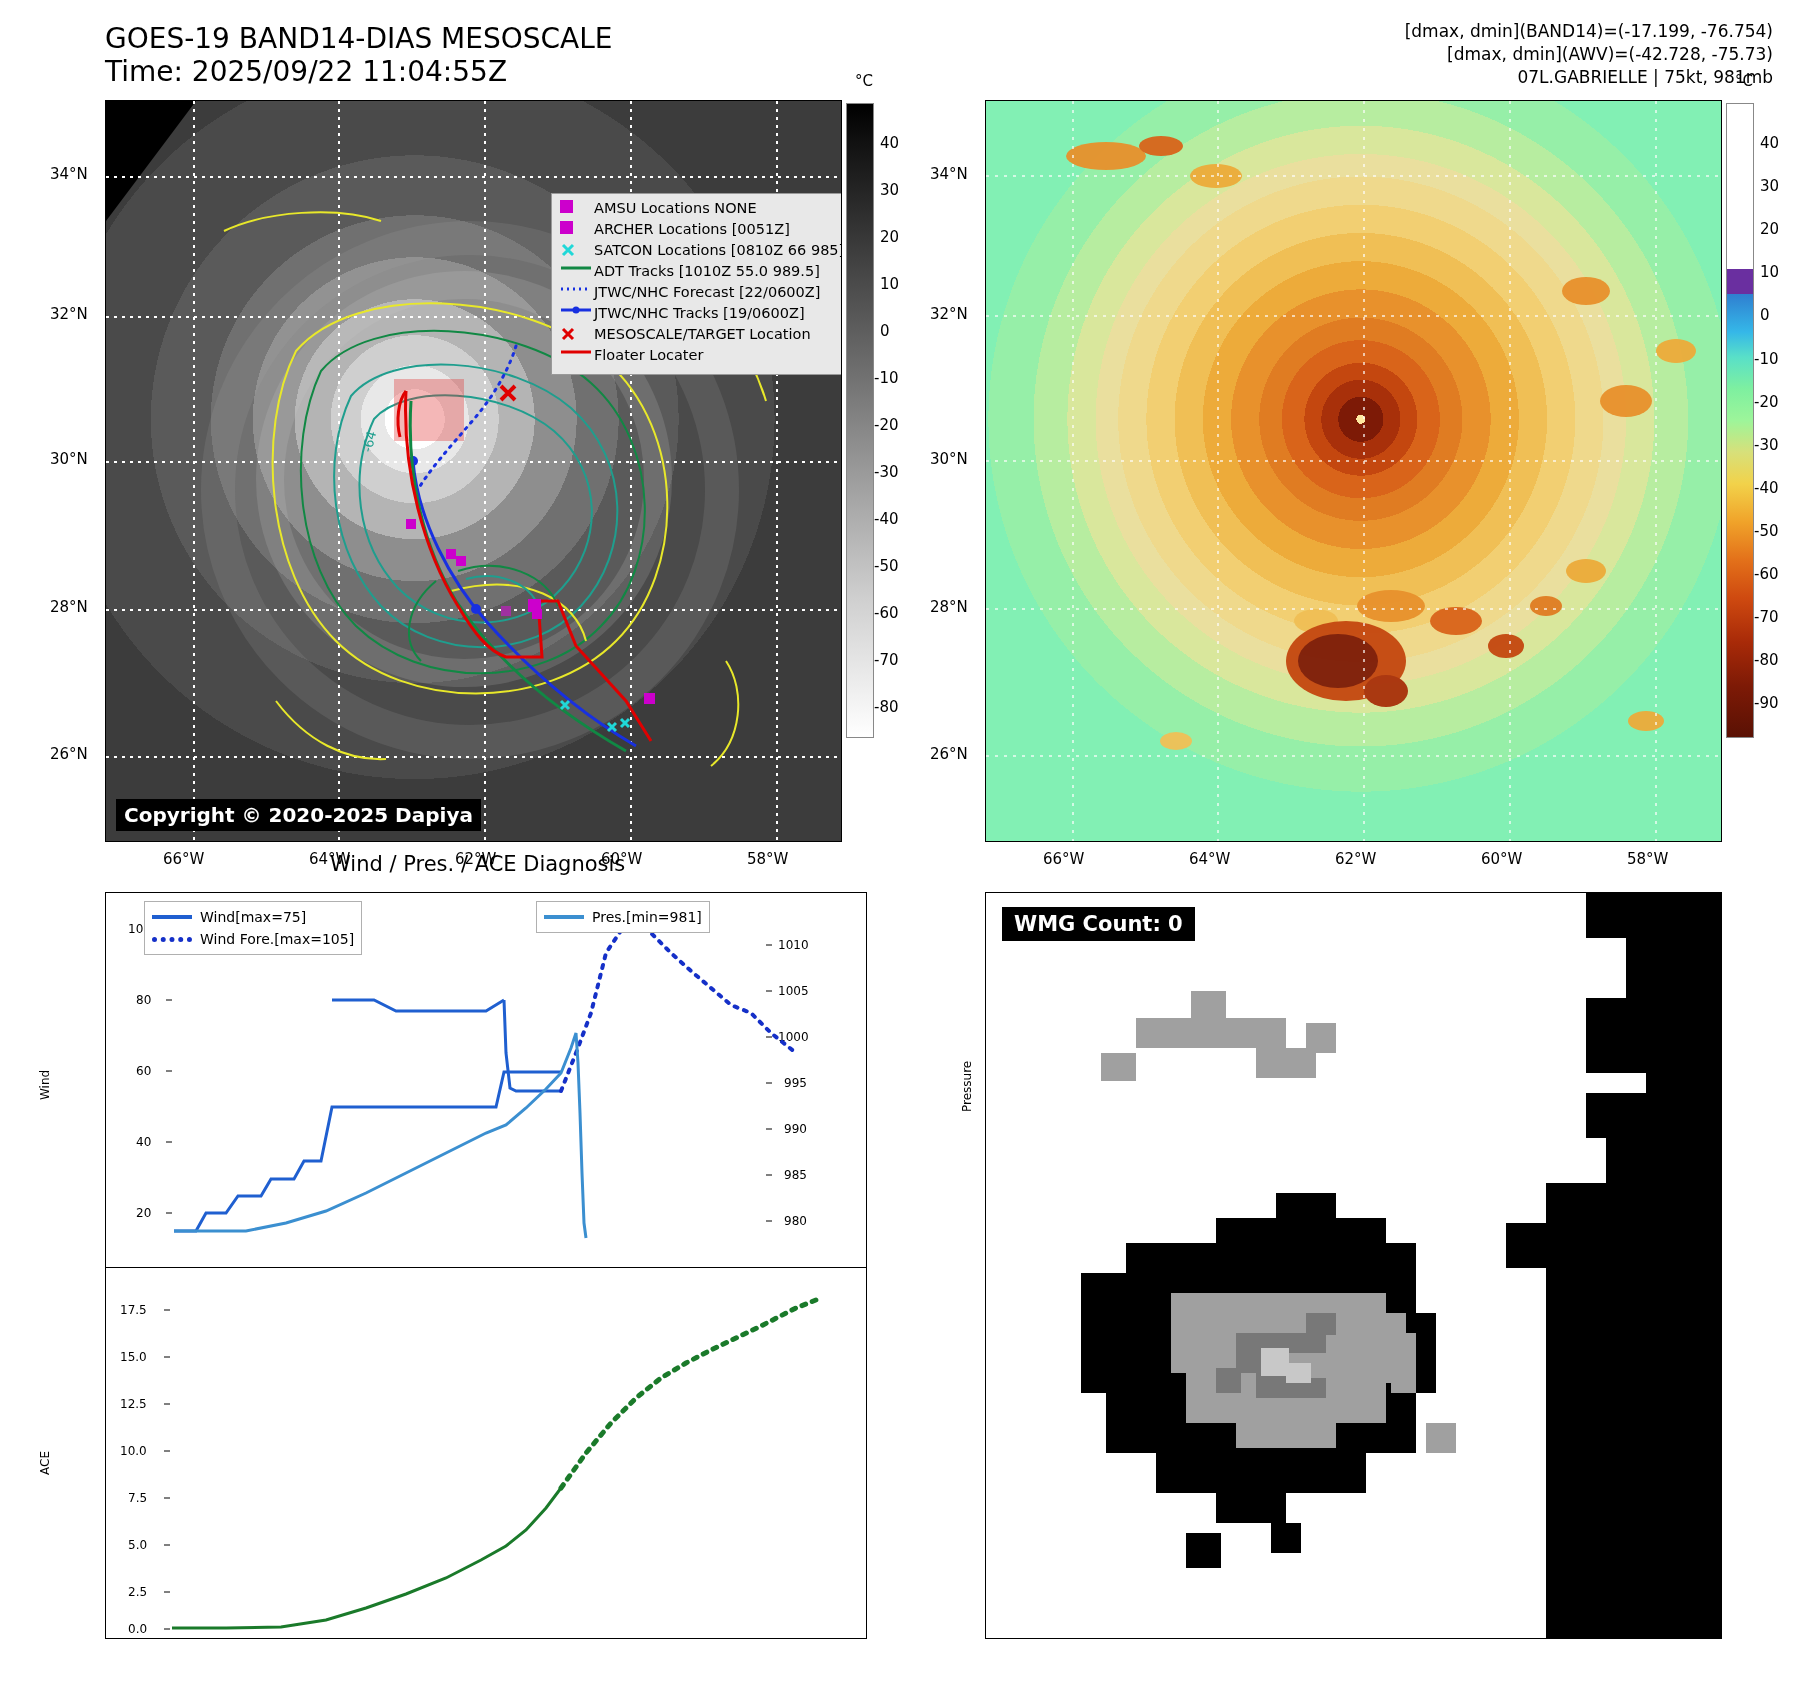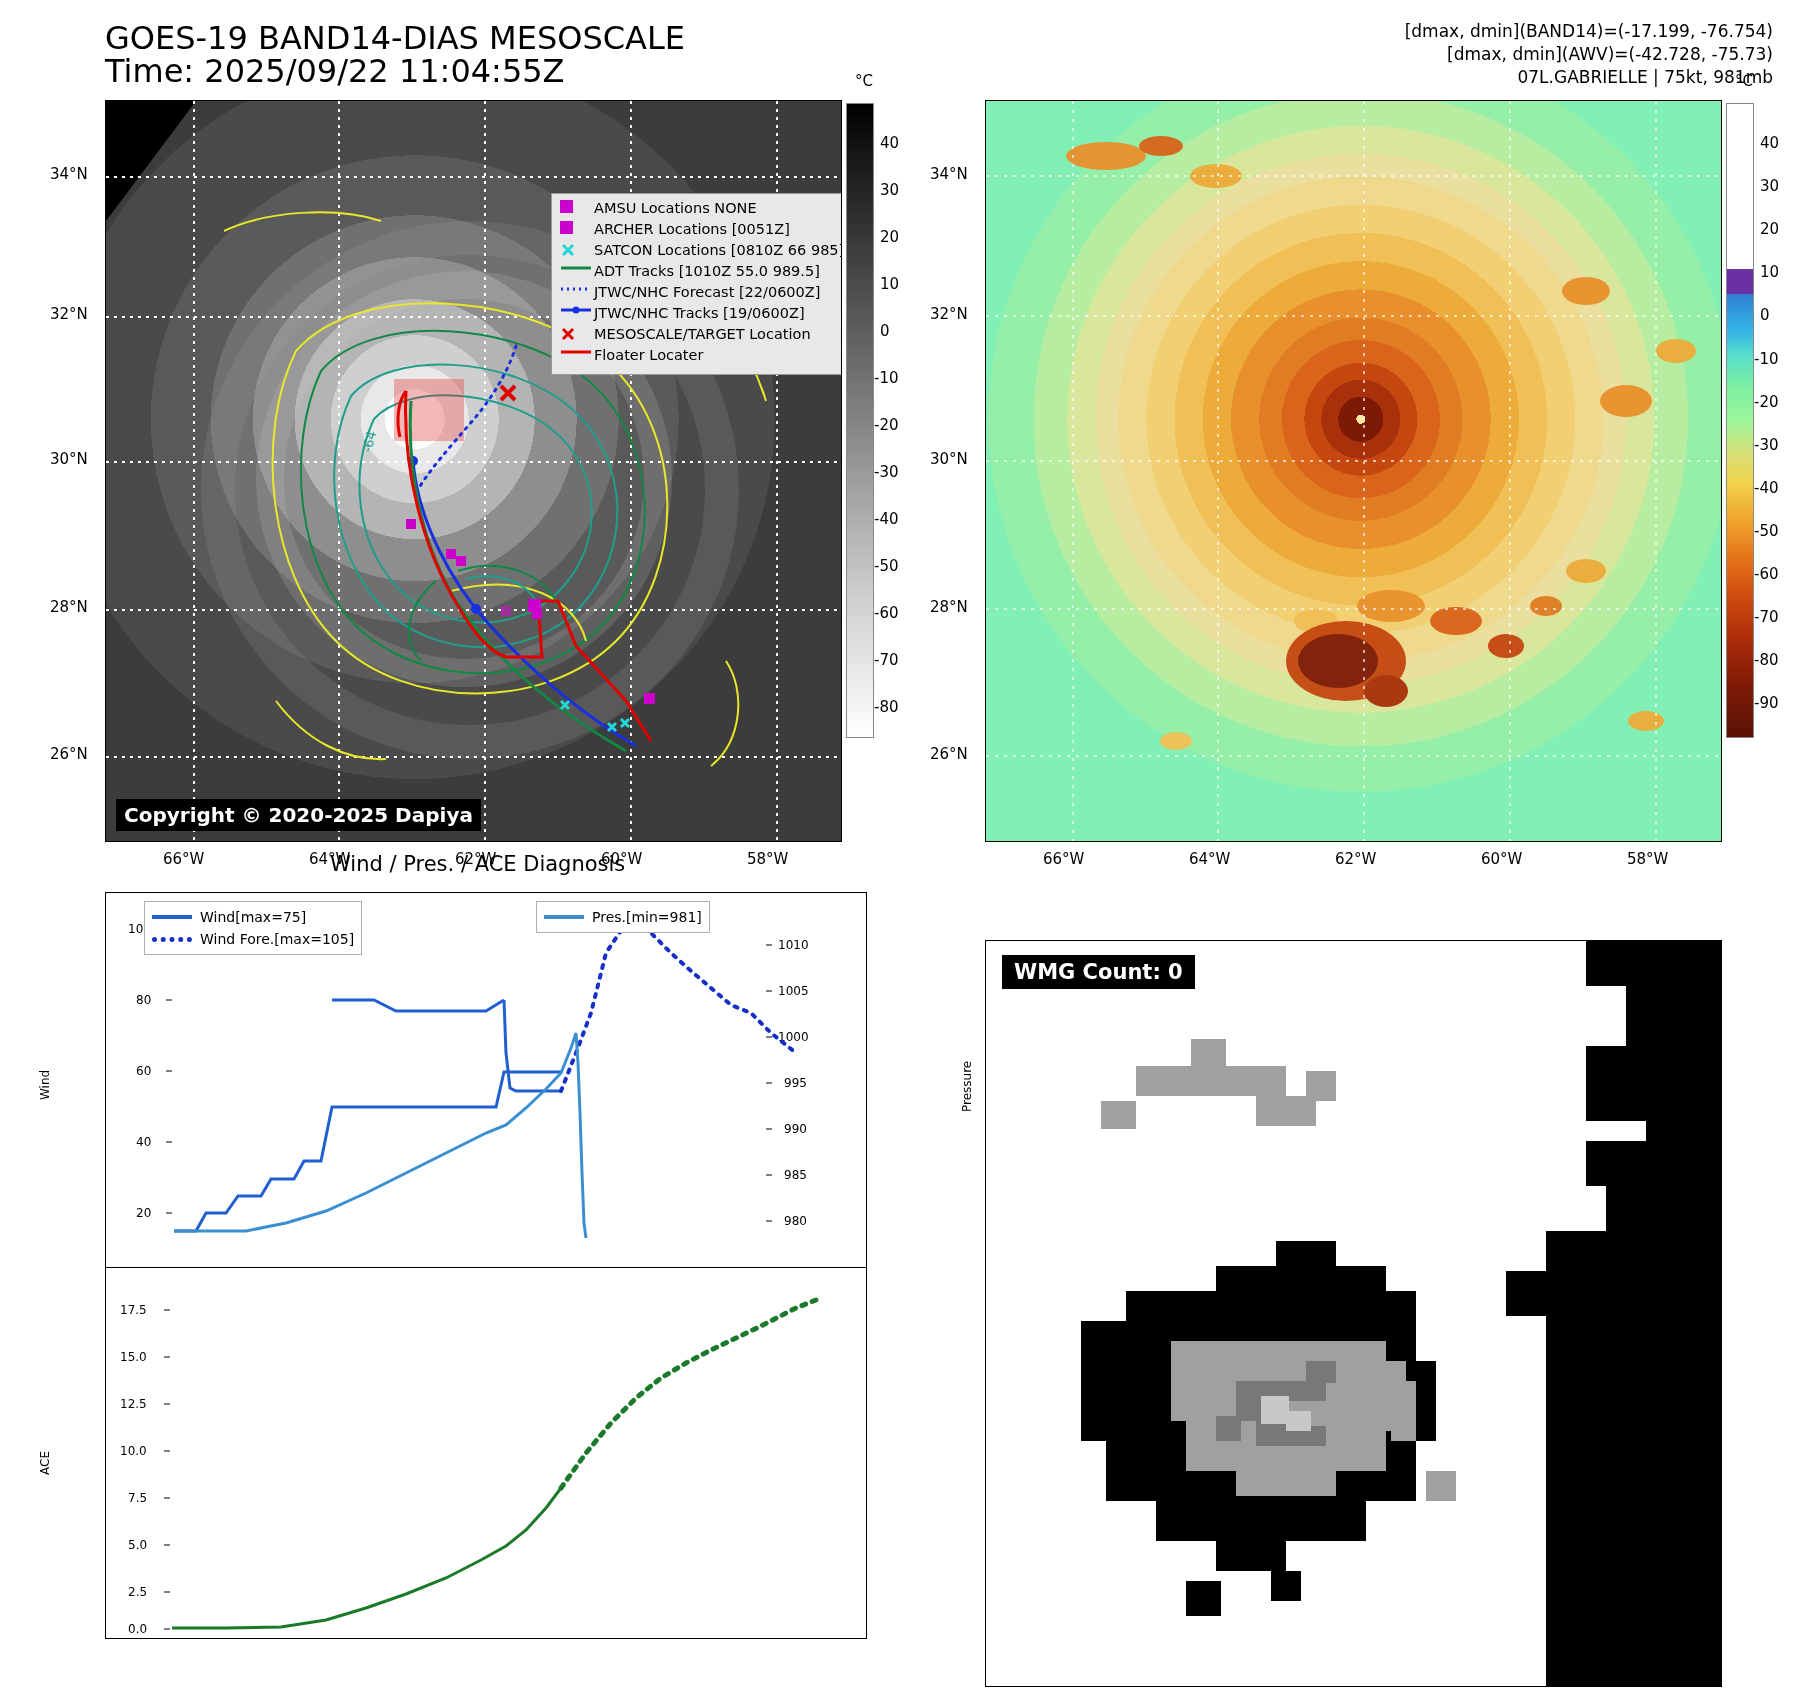--- a/index.html
+++ b/index.html
@@ -1,18 +1,18 @@
 <!DOCTYPE html>
 <html><head>
 <meta charset="utf-8">
 <style>
   html,body{margin:0;padding:0;background:#ffffff;}
   body{width:1801px;height:1690px;position:relative;font-family:"DejaVu Sans", sans-serif;color:#000;}
   
-  #tl-title{position:absolute;left:105px;top:22px;font-size:32px;line-height:33px;white-space:pre;}
+  #tl-title{position:absolute;left:105px;top:22px;font-size:28px;line-height:33px;white-space:pre;}
   #tl-map-frame{position:absolute;left:105px;top:100px;width:735px;height:740px;border:1px solid #000;overflow:hidden;background:#555;}
   .ir-bg{position:absolute;inset:0;
      background:
        radial-gradient(circle at 42% 43%, #ffffff 0 5%, #e8e8e8 5% 9%, #cfcfcf 9% 14%, #b4b4b4 14% 20%, #8e8e8e 20% 27%, #707070 27% 34%, #5a5a5a 34% 44%, #4a4a4a 44% 60%, #3c3c3c 60% 100%),
        linear-gradient(115deg,#2a2a2a 0%, #4a4a4a 30%, #555 60%, #3a3a3a 100%);
   }
   .ir-dark-corner{position:absolute;left:0;top:0;width:90px;height:120px;background:#000;
      clip-path:polygon(0 0, 100% 0, 0 100%);}
   .swirl{position:absolute;border-radius:50%;opacity:.35;}
   .grid-line{position:absolute;background-image:repeating-linear-gradient(to right,#ffffff 0 3px,transparent 3px 8px);}
@@ -47,21 +47,21 @@
   
   #bl-title{position:absolute;left:330px;top:852px;font-size:21px;}
   #wind-frame{position:absolute;left:105px;top:892px;width:760px;height:375px;border:1px solid #000;background:#fff;}
   #ace-frame{position:absolute;left:105px;top:1267px;width:760px;height:370px;border:1px solid #000;background:#fff;}
   .ylabel-rot{position:absolute;font-size:12px;transform:rotate(-90deg);transform-origin:left top;white-space:nowrap;}
   .chart-legend{position:absolute;background:#fff;border:1px solid #b0b0b0;font-size:14px;padding:4px 7px;}
   .chart-legend .row{display:flex;align-items:center;height:22px;}
   .chart-legend .swatch{width:40px;height:4px;margin-right:8px;flex:0 0 40px;}
   .chart-legend .swatch.dotted{height:0;border-top:5px dotted currentColor;}
   
-  #br-frame{position:absolute;left:985px;top:940px;width:735px;height:745px;border:1px solid #000;background:#fff;overflow:hidden;}
+  #br-frame{position:absolute;left:985px;top:892px;width:735px;height:745px;border:1px solid #000;background:#fff;overflow:hidden;}
   #wmg-badge{position:absolute;left:16px;top:14px;background:#000;color:#fff;font-size:21px;font-weight:bold;padding:5px 12px;}
   svg{display:block;}
 </style>
 </head>
 <body>
 
 <div>
   <div id="tl-title"><span>GOES-19 BAND14-DIAS MESOSCALE</span><br><span>Time: 2025/09/22 11:04:55Z</span></div>
 
   <div id="tl-map-frame">

